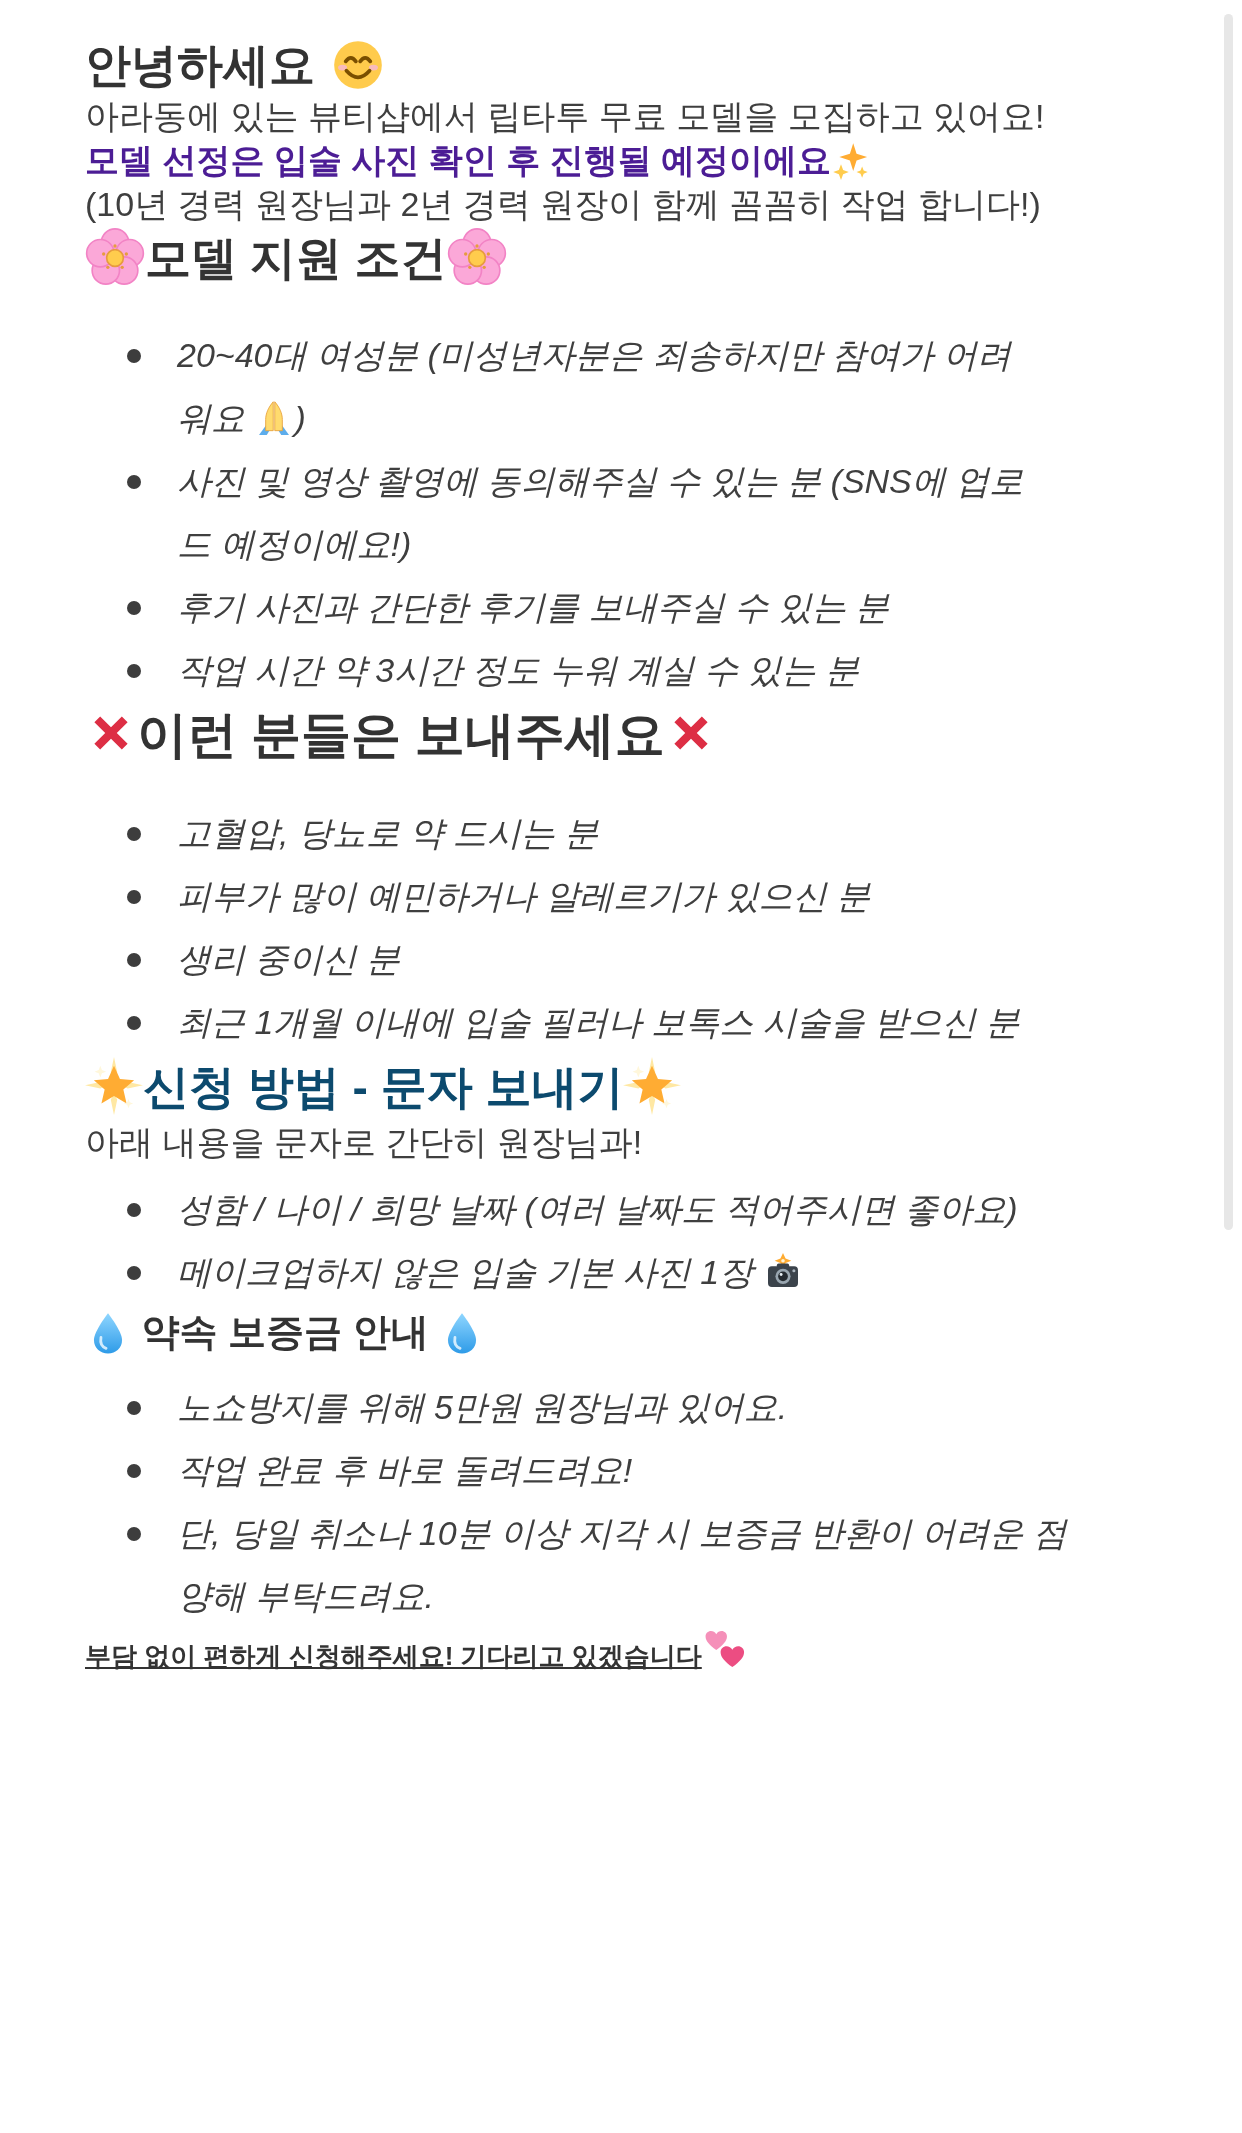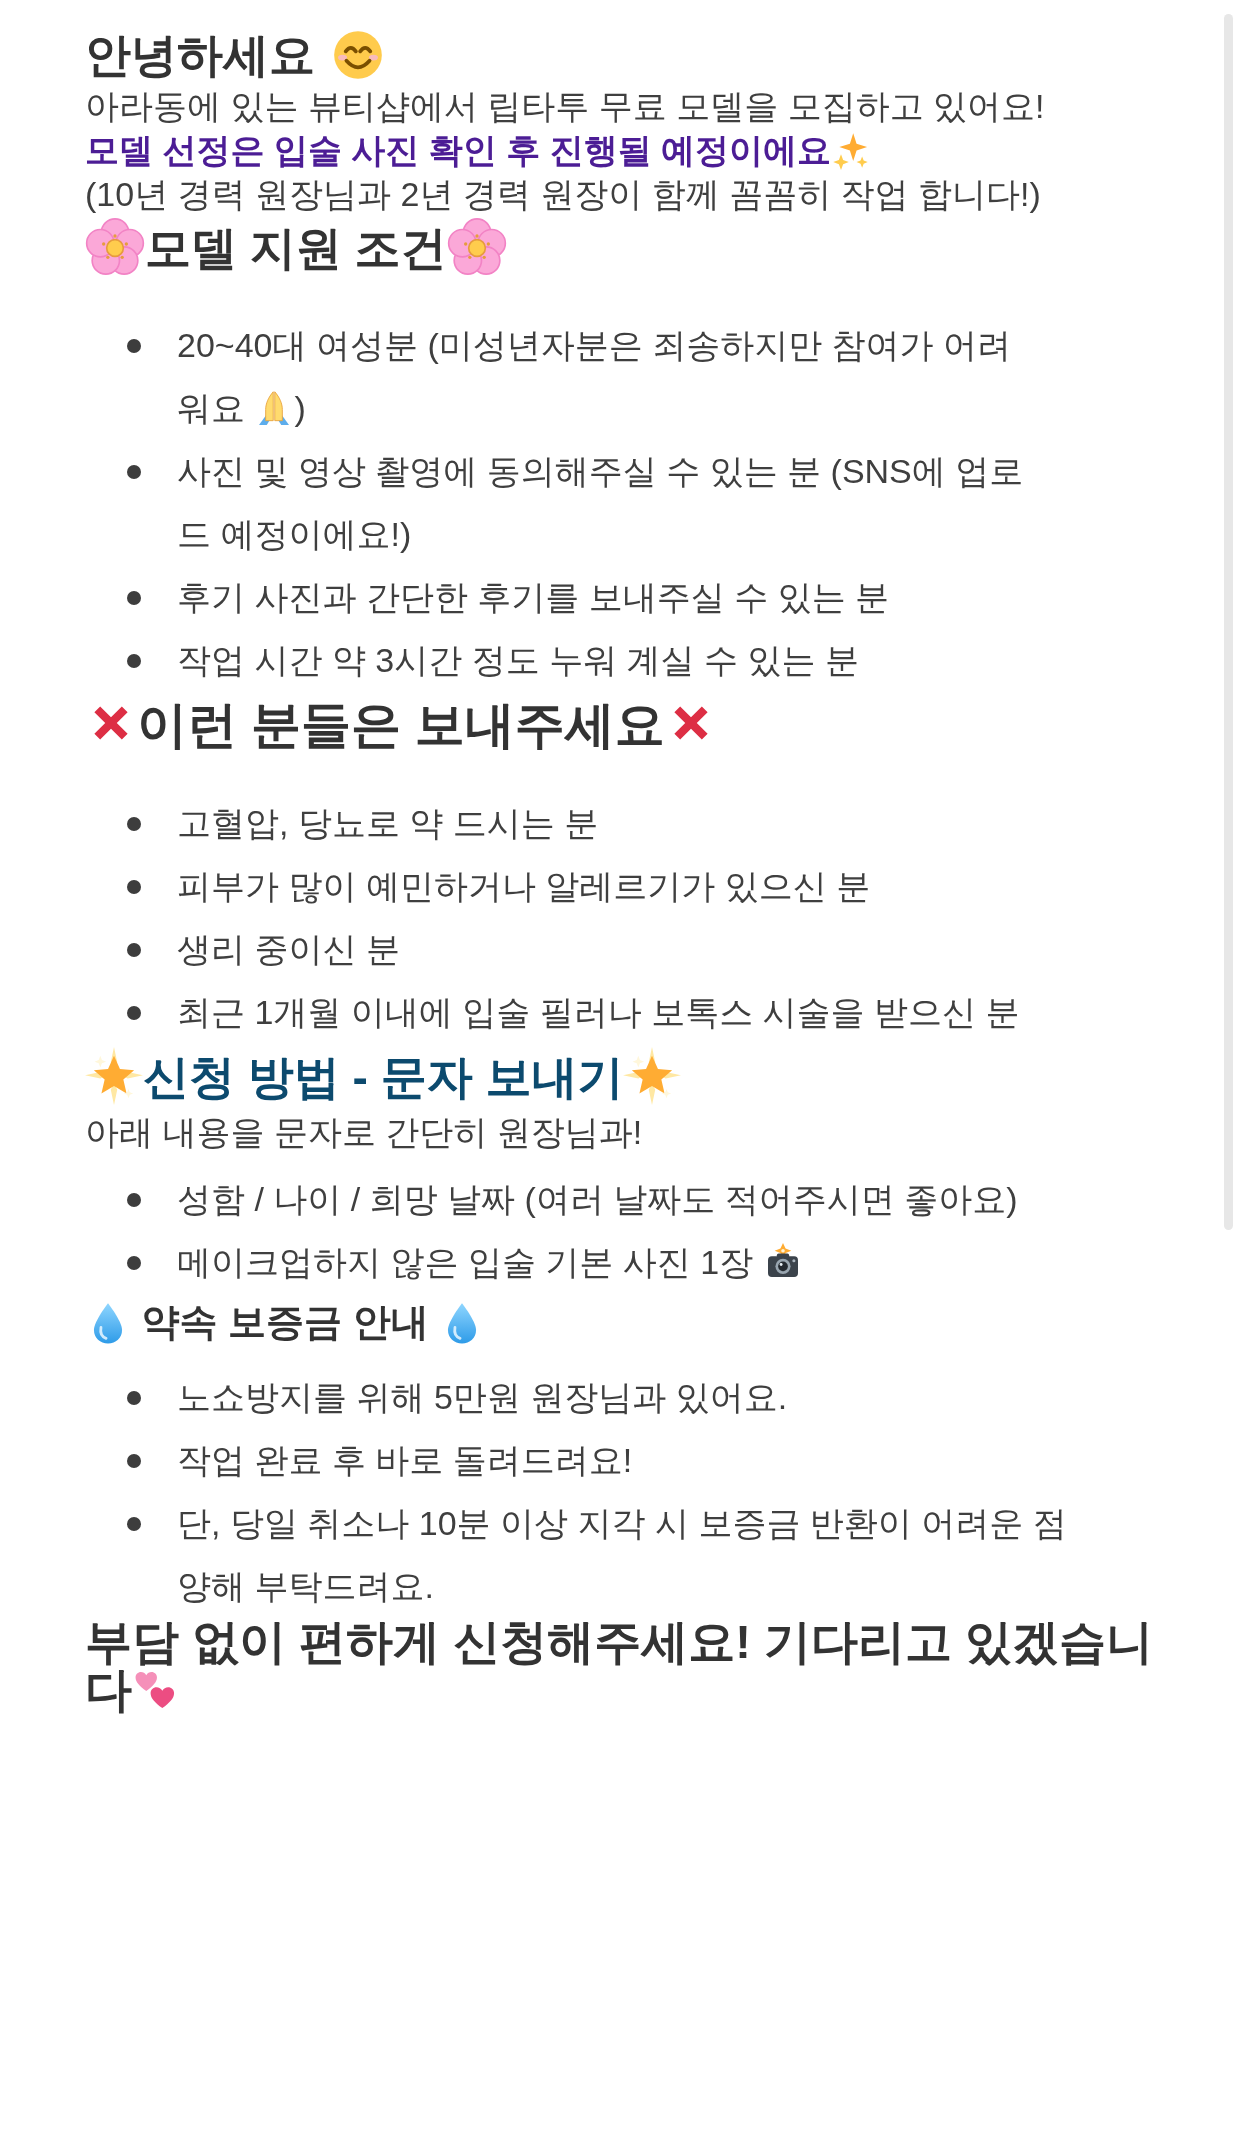--- a/index.html
+++ b/index.html
@@ -1,35 +1,35 @@
 <!DOCTYPE html>
 <html><head>
 <meta charset="utf-8">
 <style>
   html,body{margin:0;padding:0;background:#ffffff;}
   body{
     width:1242px;height:2133px;overflow:hidden;position:relative;
     font-family:"Liberation Sans","DejaVu Sans",sans-serif;
     color:#3f3f3f;
   }
-  #doc{padding:26px 60px 0 85px;}
+  #doc{padding:36px 60px 0 85px;}
   #doc p,#doc div.h1,#doc div.h2,#doc div.h3,#doc div.h4,#doc div.h5{margin:0;}
 
   .h1{font-size:46px;line-height:58px;font-weight:700;color:#333;}
   .para-intro{margin-top:30px;font-size:34px;line-height:44px;}
   .para-bold{margin-top:24px;font-size:34px;line-height:44px;font-weight:700;color:#4c1d95;}
   .para-paren{margin-top:22px;font-size:34px;line-height:44px;}
   .h2{margin-top:78px;font-size:46px;line-height:64px;font-weight:700;color:#333;}
   .h3{margin-top:72px;font-size:50px;line-height:66px;font-weight:700;color:#333;}
   .h4{margin-top:60px;font-size:46px;line-height:66px;font-weight:700;color:#0c4a6e;}
   .h5{margin-top:70px;font-size:38px;line-height:56px;font-weight:700;color:#333;}
   .note{margin-top:22px;margin-left:48px;font-size:34px;line-height:44px;}
-  .footer{margin-top:64px;font-size:47px;line-height:48px;font-weight:700;color:#333;}
+  .footer{margin-top:64px;font-size:26px;line-height:48px;font-weight:700;color:#333;text-decoration:underline;}
 
-  ul.bullets{list-style:none;margin:34px 0 0 0;padding:0 0 0 92px;}
+  ul.bullets{list-style:none;margin:34px 0 0 0;padding:0 0 0 92px;font-style:italic;}
   ul.bullets.tight{margin-top:14px;}
   ul.bullets.deposit{margin-top:16px;}
   ul.bullets li{position:relative;font-size:34px;line-height:63px;}
   ul.bullets li::before{
     content:"";position:absolute;left:-50px;top:25px;width:14px;height:14px;
     border-radius:50%;background:#3d3d3d;
   }
 
   svg.emoji{display:inline-block;width:40px;height:40px;vertical-align:-9px;}
   .h1 svg.emoji{width:52px;height:52px;vertical-align:-10px;margin-left:4px;}

